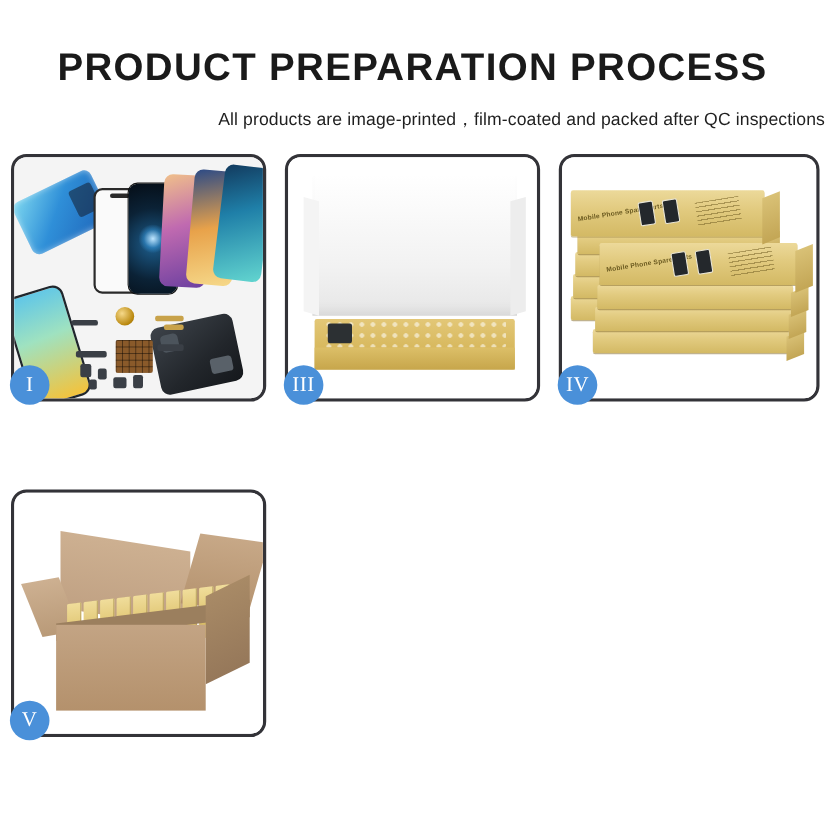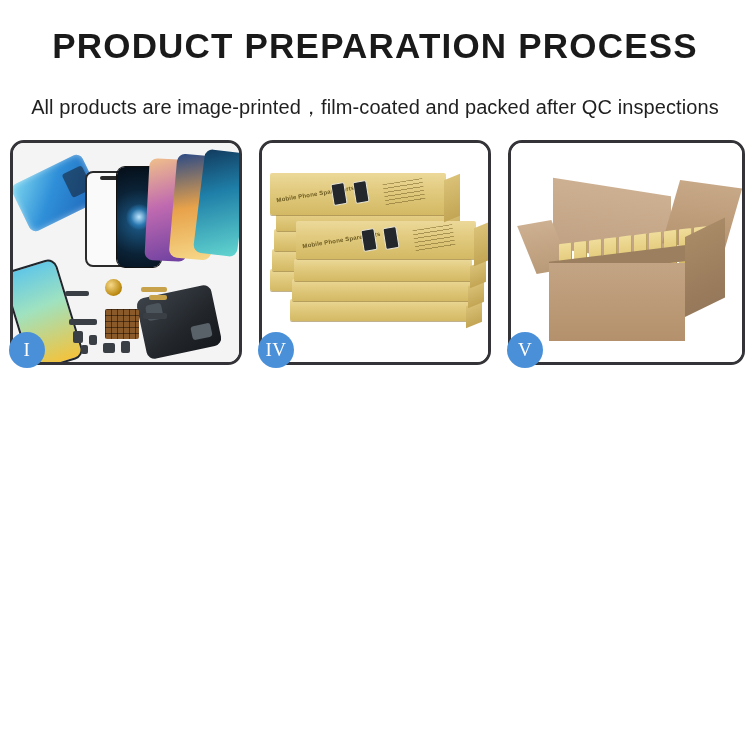--- a/index.html
+++ b/index.html
@@ -5,29 +5,29 @@
   * { box-sizing: border-box; margin: 0; padding: 0; }
   html, body {
     width: 750px; height: 750px;
     background: #ffffff;
     font-family: "Liberation Sans", sans-serif;
     overflow: hidden;
   }
   .page { position: relative; width: 750px; height: 750px; background: #fff; }
 
   
-  .header { padding-top: 28px; text-align: center; }
+  .header { padding-top: 44px; text-align: center; }
   .title {
     font-size: 35px; font-weight: 700; color: #1a1a1a;
     letter-spacing: 1.2px; line-height: 1.05;
     font-family: "Liberation Sans", sans-serif;
   }
   .subtitle {
-    margin-top: 29px; font-size: 20px; color: #1f1f1f;
-    letter-spacing: .1px; font-weight: 400;
+    margin-top: 18px; font-size: 16px; color: #1f1f1f;
+    letter-spacing: .1px; font-weight: 400; text-align: right;
   }
 
   
   .grid {
     position: absolute; left: 10px; top: 140px;
     width: 735px;
     display: grid;
     grid-template-columns: 232px 232px 237px;
     grid-template-rows: 225px 225px;
     column-gap: 17px; row-gap: 80px;
@@ -359,20 +359,29 @@
           <div class="pt" style="left:78px;top:30px;width:24px;height:6px;"></div>
           <div class="pt" style="left:16px;top:62px;width:7px;height:9px;"></div>
           <div class="flex-strip" style="left:76px;top:4px;"></div>
           <div class="flex-strip" style="left:84px;top:12px;width:18px;"></div>
         </div>
       </div>
       <div class="badge">I</div>
     </div>
 
 
+    <div class="panel">
+      <div class="panel-inner p3">
+        <div class="lid-white"></div>
+        <div class="box-tray"></div>
+        <div class="tray-content"></div>
+        <div class="box-tray-front"></div>
+      </div>
+      <div class="badge">III</div>
+    </div>
 
     <div class="panel">
       <div class="panel-inner p4">
         <div class="stack">
 
           <div class="sbox" style="left:4px;top:112px;width:170px;height:22px;">
               <span class="side"></span>
             </div>
           <div class="sbox" style="left:6px;top:92px;width:170px;height:22px;">
               <span class="side"></span>

